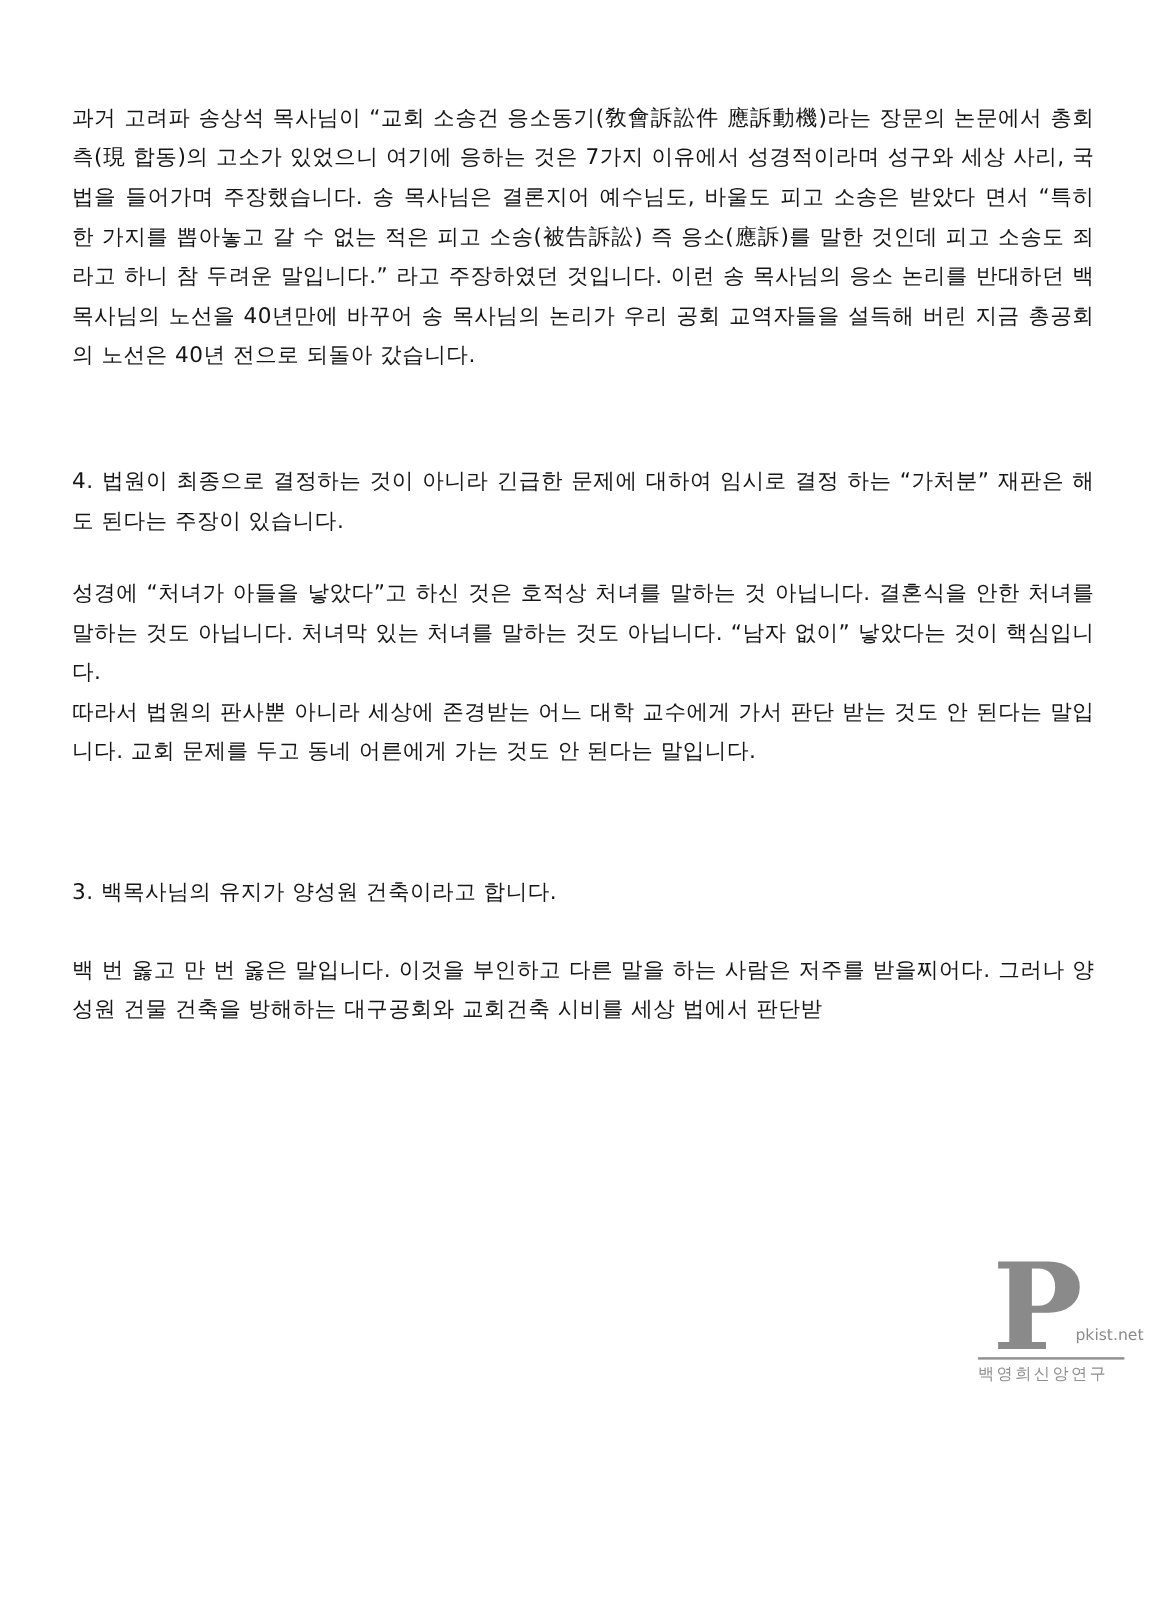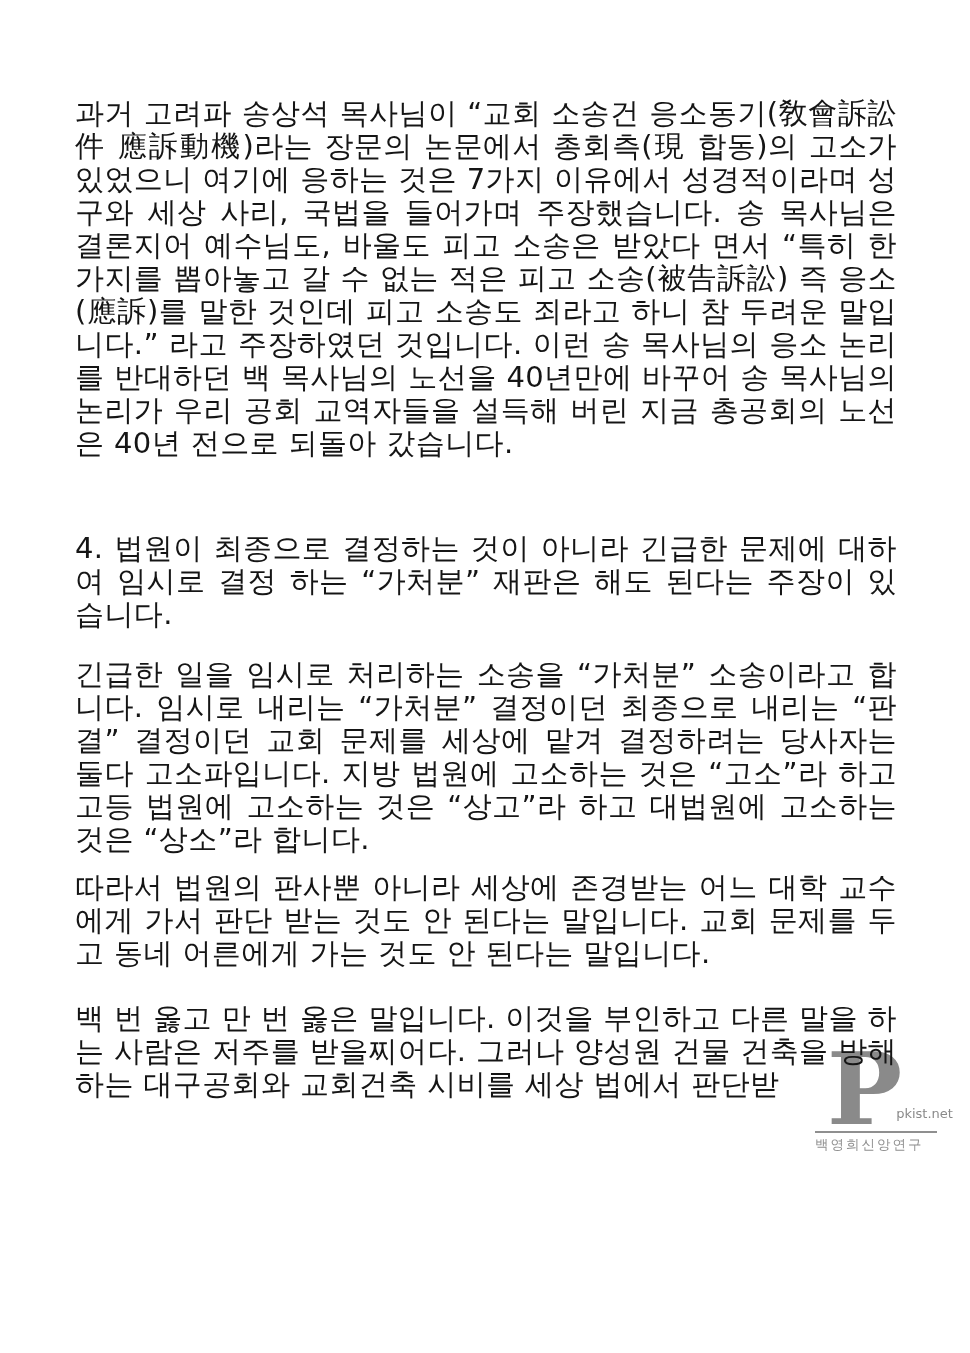--- a/index.html
+++ b/index.html
@@ -15,23 +15,23 @@
     background: #ffffff;
     overflow: hidden;
     font-family: "DejaVu Sans", "Liberation Sans", sans-serif;
   }
   .content {
     position: relative;
     z-index: 1;
     padding: 82px 58px 0 60px;
   }
   .para {
-    margin: 15px;
+    margin: 0;
     color: #151515;
-    font-size: 29px;
+    font-size: 18px;
     line-height: 33px;
     letter-spacing: 0.4px;
     text-align: justify;
     word-break: break-all;
     -webkit-font-smoothing: none;
   }
   .mt-std  { margin-top: 27px; }  
   .mt-lg   { margin-top: 72px; }  
   .mt-xl   { margin-top: 84px; }  
   .mt-med  { margin-top: 32px; }  
@@ -90,24 +90,25 @@
     </div>
     <div class="wm-org">백영희신앙연구</div>
   </div>
 
   <div class="content">
     <p class="para">과거 고려파 송상석 목사님이 “교회 소송건 응소동기(敎會訴訟件 應訴動機)라는 장문의 논문에서 총회측(現 합동)의 고소가 있었으니 여기에 응하는 것은 7가지 이유에서 성경적이라며 성구와 세상 사리, 국법을 들어가며 주장했습니다. 송 목사님은 결론지어 예수님도, 바울도 피고 소송은 받았다 면서 “특히 한 가지를 뽑아놓고 갈 수 없는 적은 피고 소송(被告訴訟) 즉 응소(應訴)를 말한 것인데 피고 소송도 죄라고 하니 참 두려운 말입니다.” 라고 주장하였던 것입니다. 이런 송 목사님의 응소 논리를 반대하던 백 목사님의 노선을 40년만에 바꾸어 송 목사님의 논리가 우리 공회 교역자들을 설득해 버린 지금 총공회의 노선은 40년 전으로 되돌아 갔습니다.</p>
 
     <p class="para mt-lg">4. 법원이 최종으로 결정하는 것이 아니라 긴급한 문제에 대하여 임시로 결정 하는 “가처분” 재판은 해도 된다는 주장이 있습니다.</p>
 
 
+    <p class="para mt-std">성경에 “처녀가 아들을 낳았다”고 하신 것은 호적상 처녀를 말하는 것 아닙니다. 결혼식을 안한 처녀를 말하는 것도 아닙니다. 처녀막 있는 처녀를 말하는 것도 아닙니다. “남자 없이” 낳았다는 것이 핵심입니다.</p>
 
-    <p class="para mt-std">긴급한 일을 임시로 처리하는 소송을 “가처분” 소송이라고 합니다. 임시로 내리는 “가처분” 결정이던 최종으로 내리는 “판결” 결정이던 교회 문제를 세상에 맡겨 결정하려는 당사자는 둘다 고소파입니다. 지방 법원에 고소하는 것은 “고소”라 하고 고등 법원에 고소하는 것은 “상고”라 하고 대법원에 고소하는 것은 “상소”라 합니다.</p>
 
 
     <p class="para">따라서 법원의 판사뿐 아니라 세상에 존경받는 어느 대학 교수에게 가서 판단 받는 것도 안 된다는 말입니다. 교회 문제를 두고 동네 어른에게 가는 것도 안 된다는 말입니다.</p>
 
 
+    <p class="para mt-xl">3. 백목사님의 유지가 양성원 건축이라고 합니다.</p>
 
     <p class="para mt-med">백 번 옳고 만 번 옳은 말입니다. 이것을 부인하고 다른 말을 하는 사람은 저주를 받을찌어다. 그러나 양성원 건물 건축을 방해하는 대구공회와 교회건축 시비를 세상 법에서 판단받</p>
   </div>
 
 </div>
 
 </body></html>

